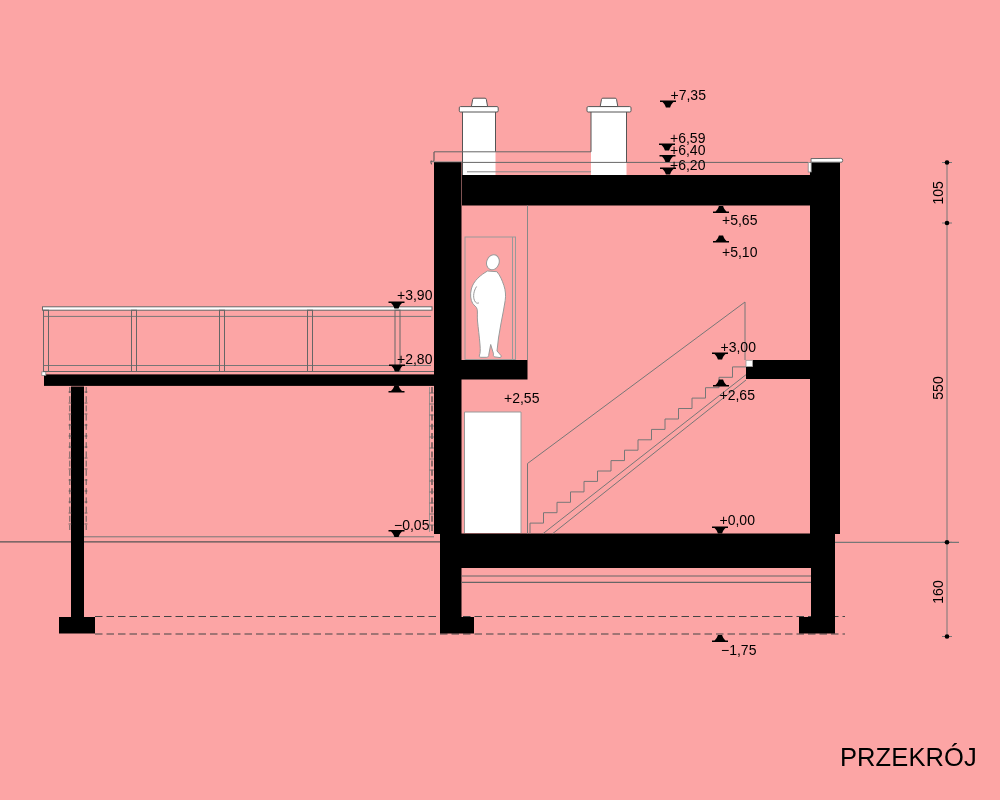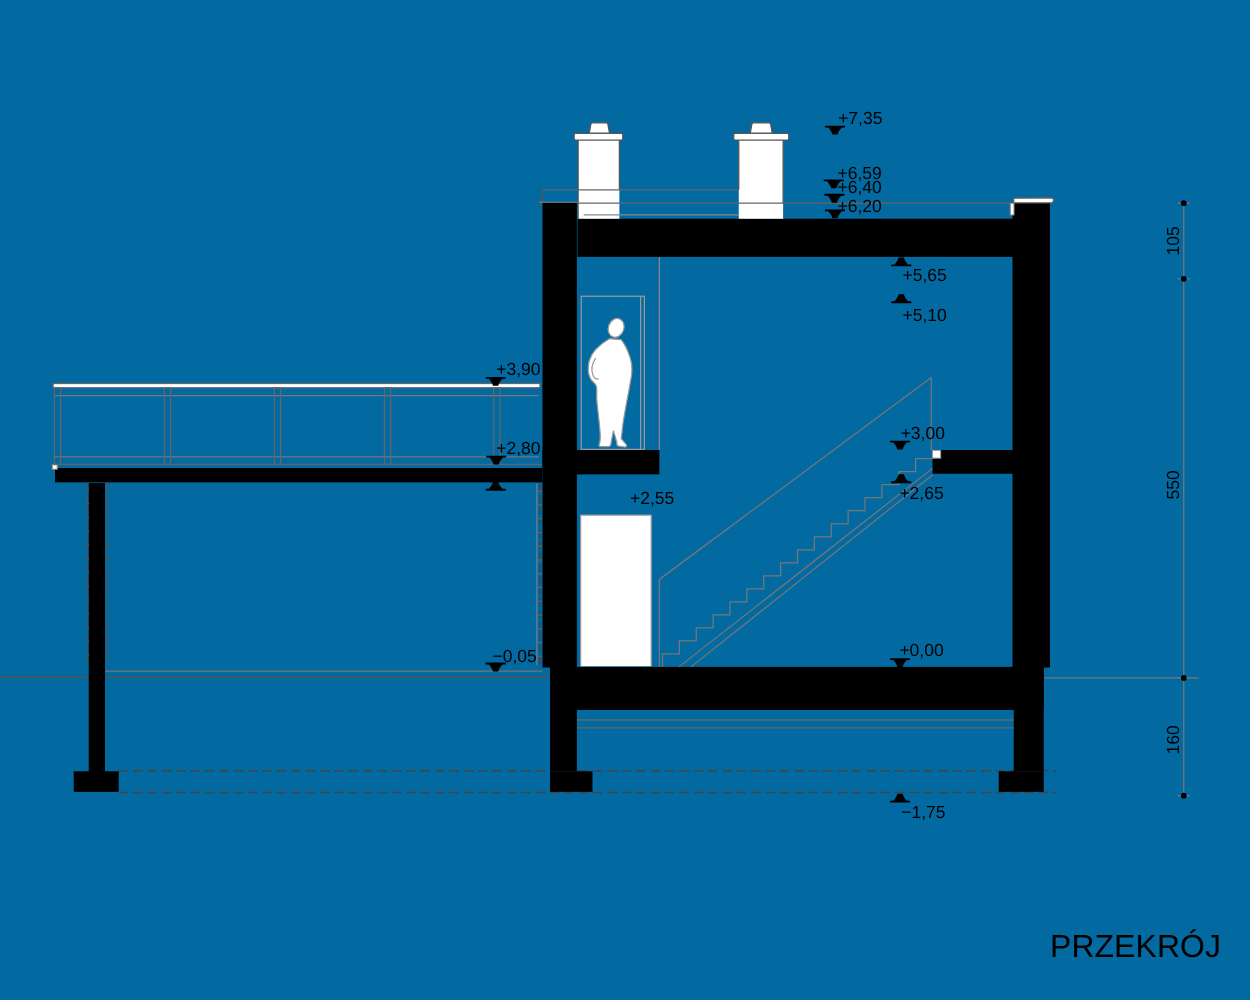--- a/index.html
+++ b/index.html
@@ -1,16 +1,16 @@
 <!DOCTYPE html>
 <html><head>
 <meta charset="utf-8">
 <style>
 html,body{margin:0;padding:0;background:#fff;}
-#page{width:1000px;height:800px;position:relative;background:#0369a1;overflow:hidden;}
+#page{width:1000px;height:800px;position:relative;background:#fca5a5;overflow:hidden;}
 svg{transform:translateZ(0);}
 text{font-family:"Liberation Sans",sans-serif;fill:#000;}
 </style>
 </head>
 <body>
 
 <div id="page">
 <svg width="1000" height="800" viewBox="0 0 1000 800">
 <defs>
 

